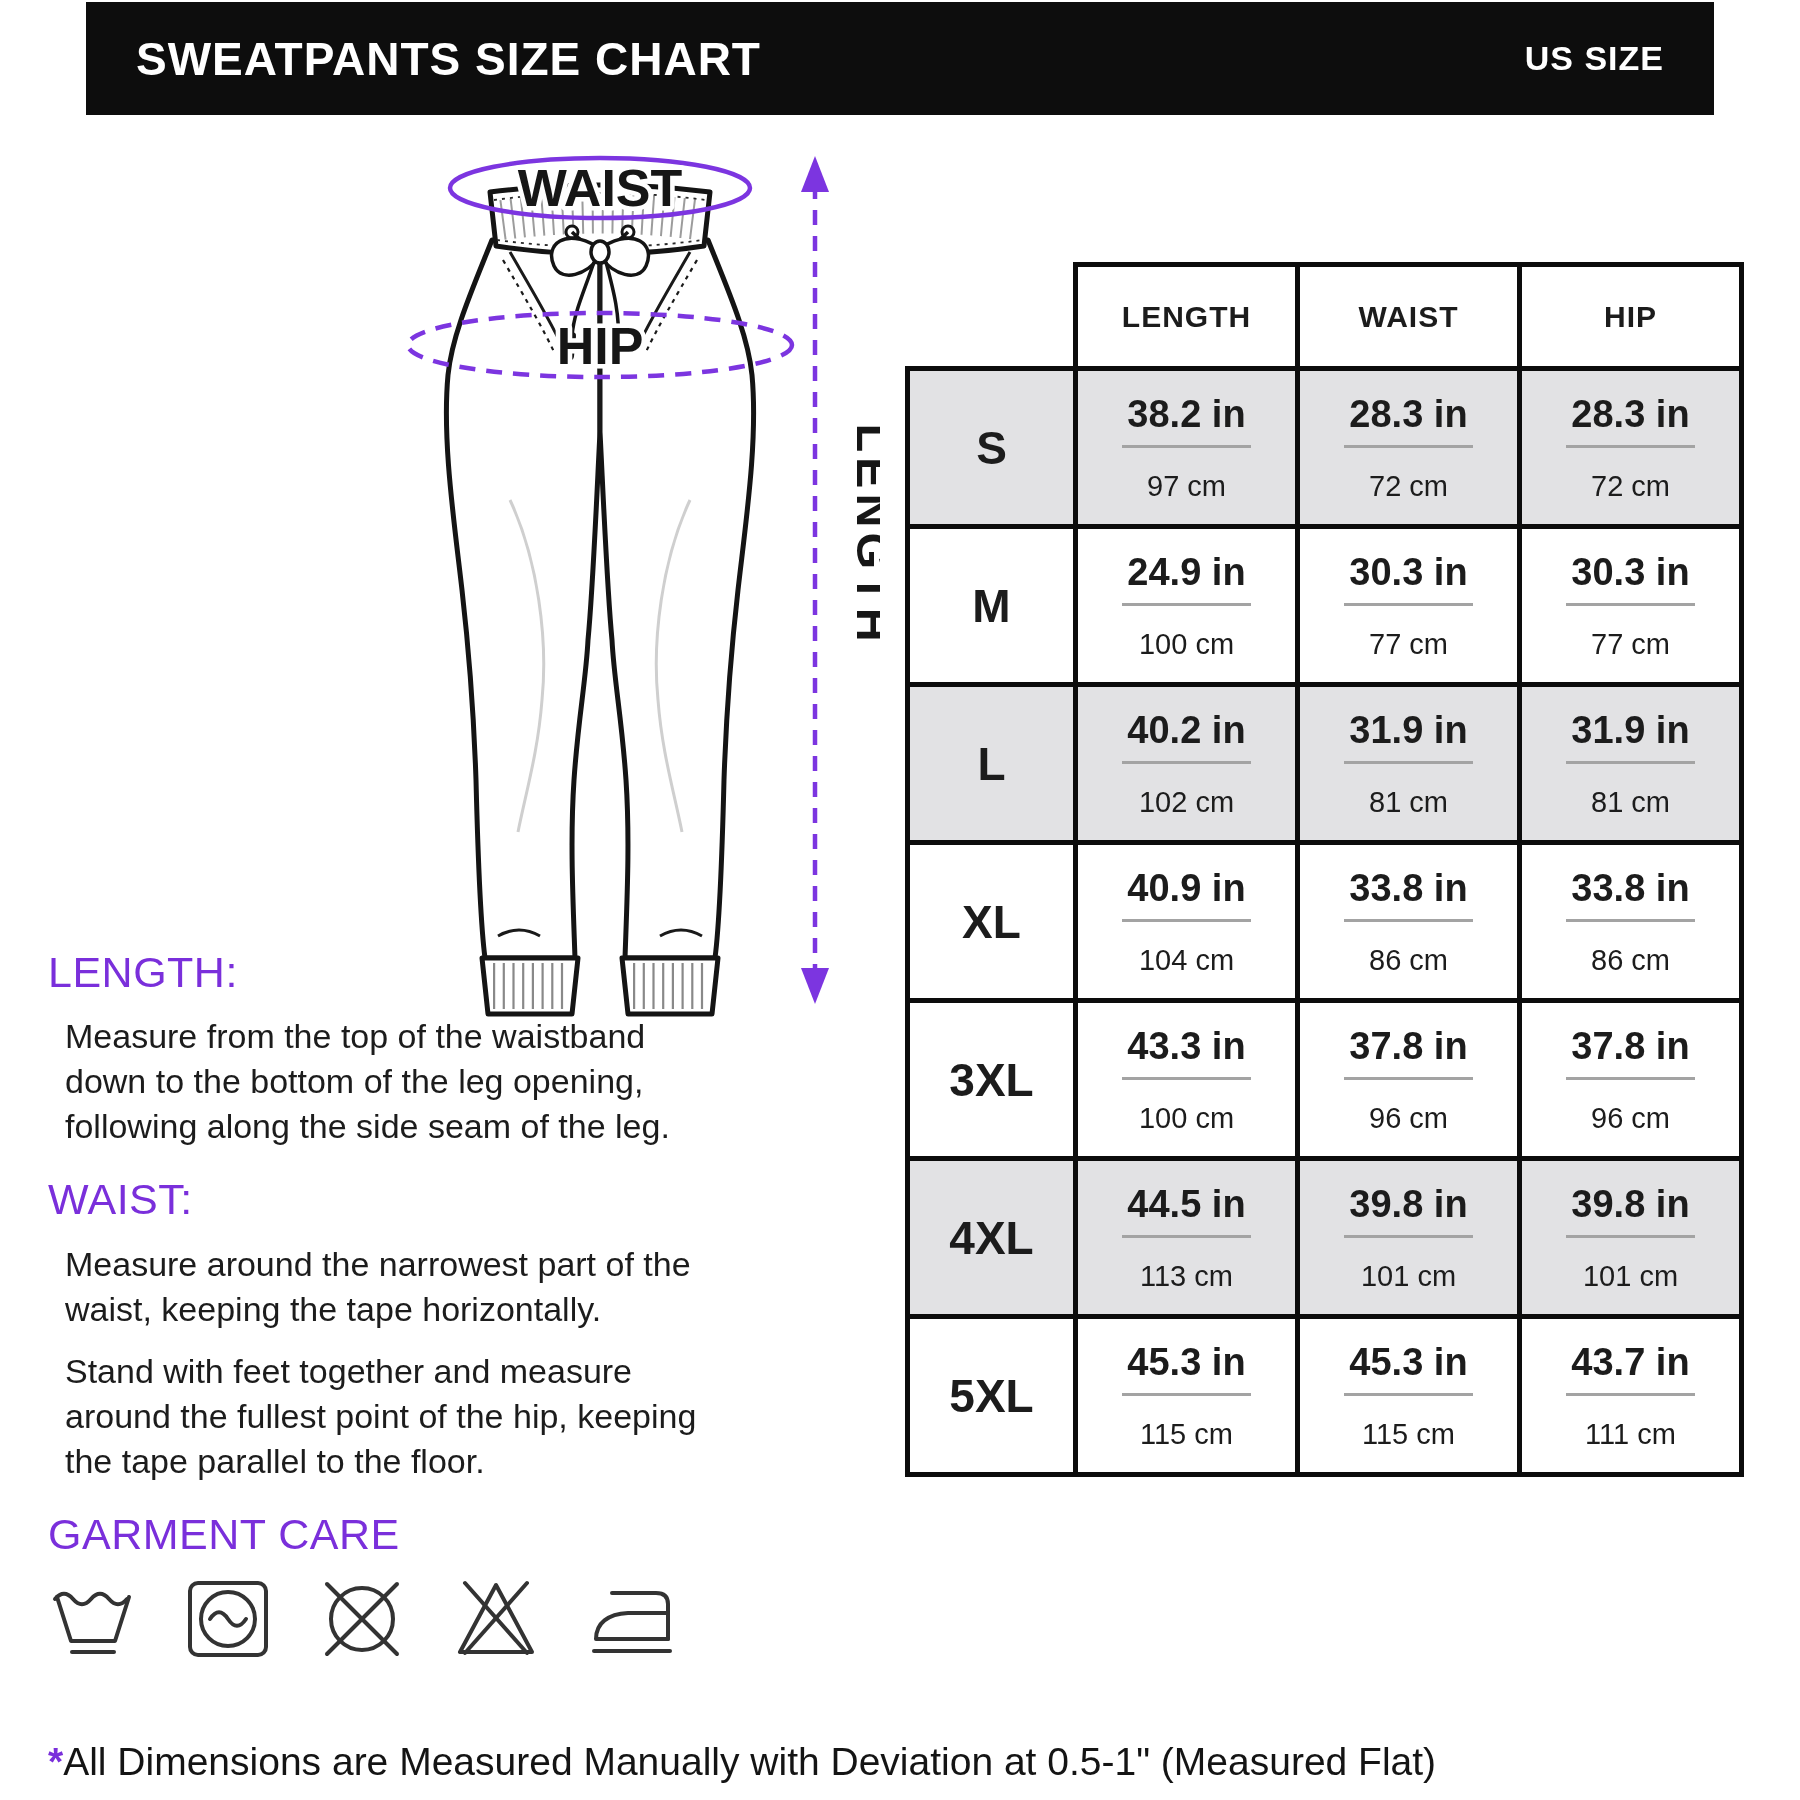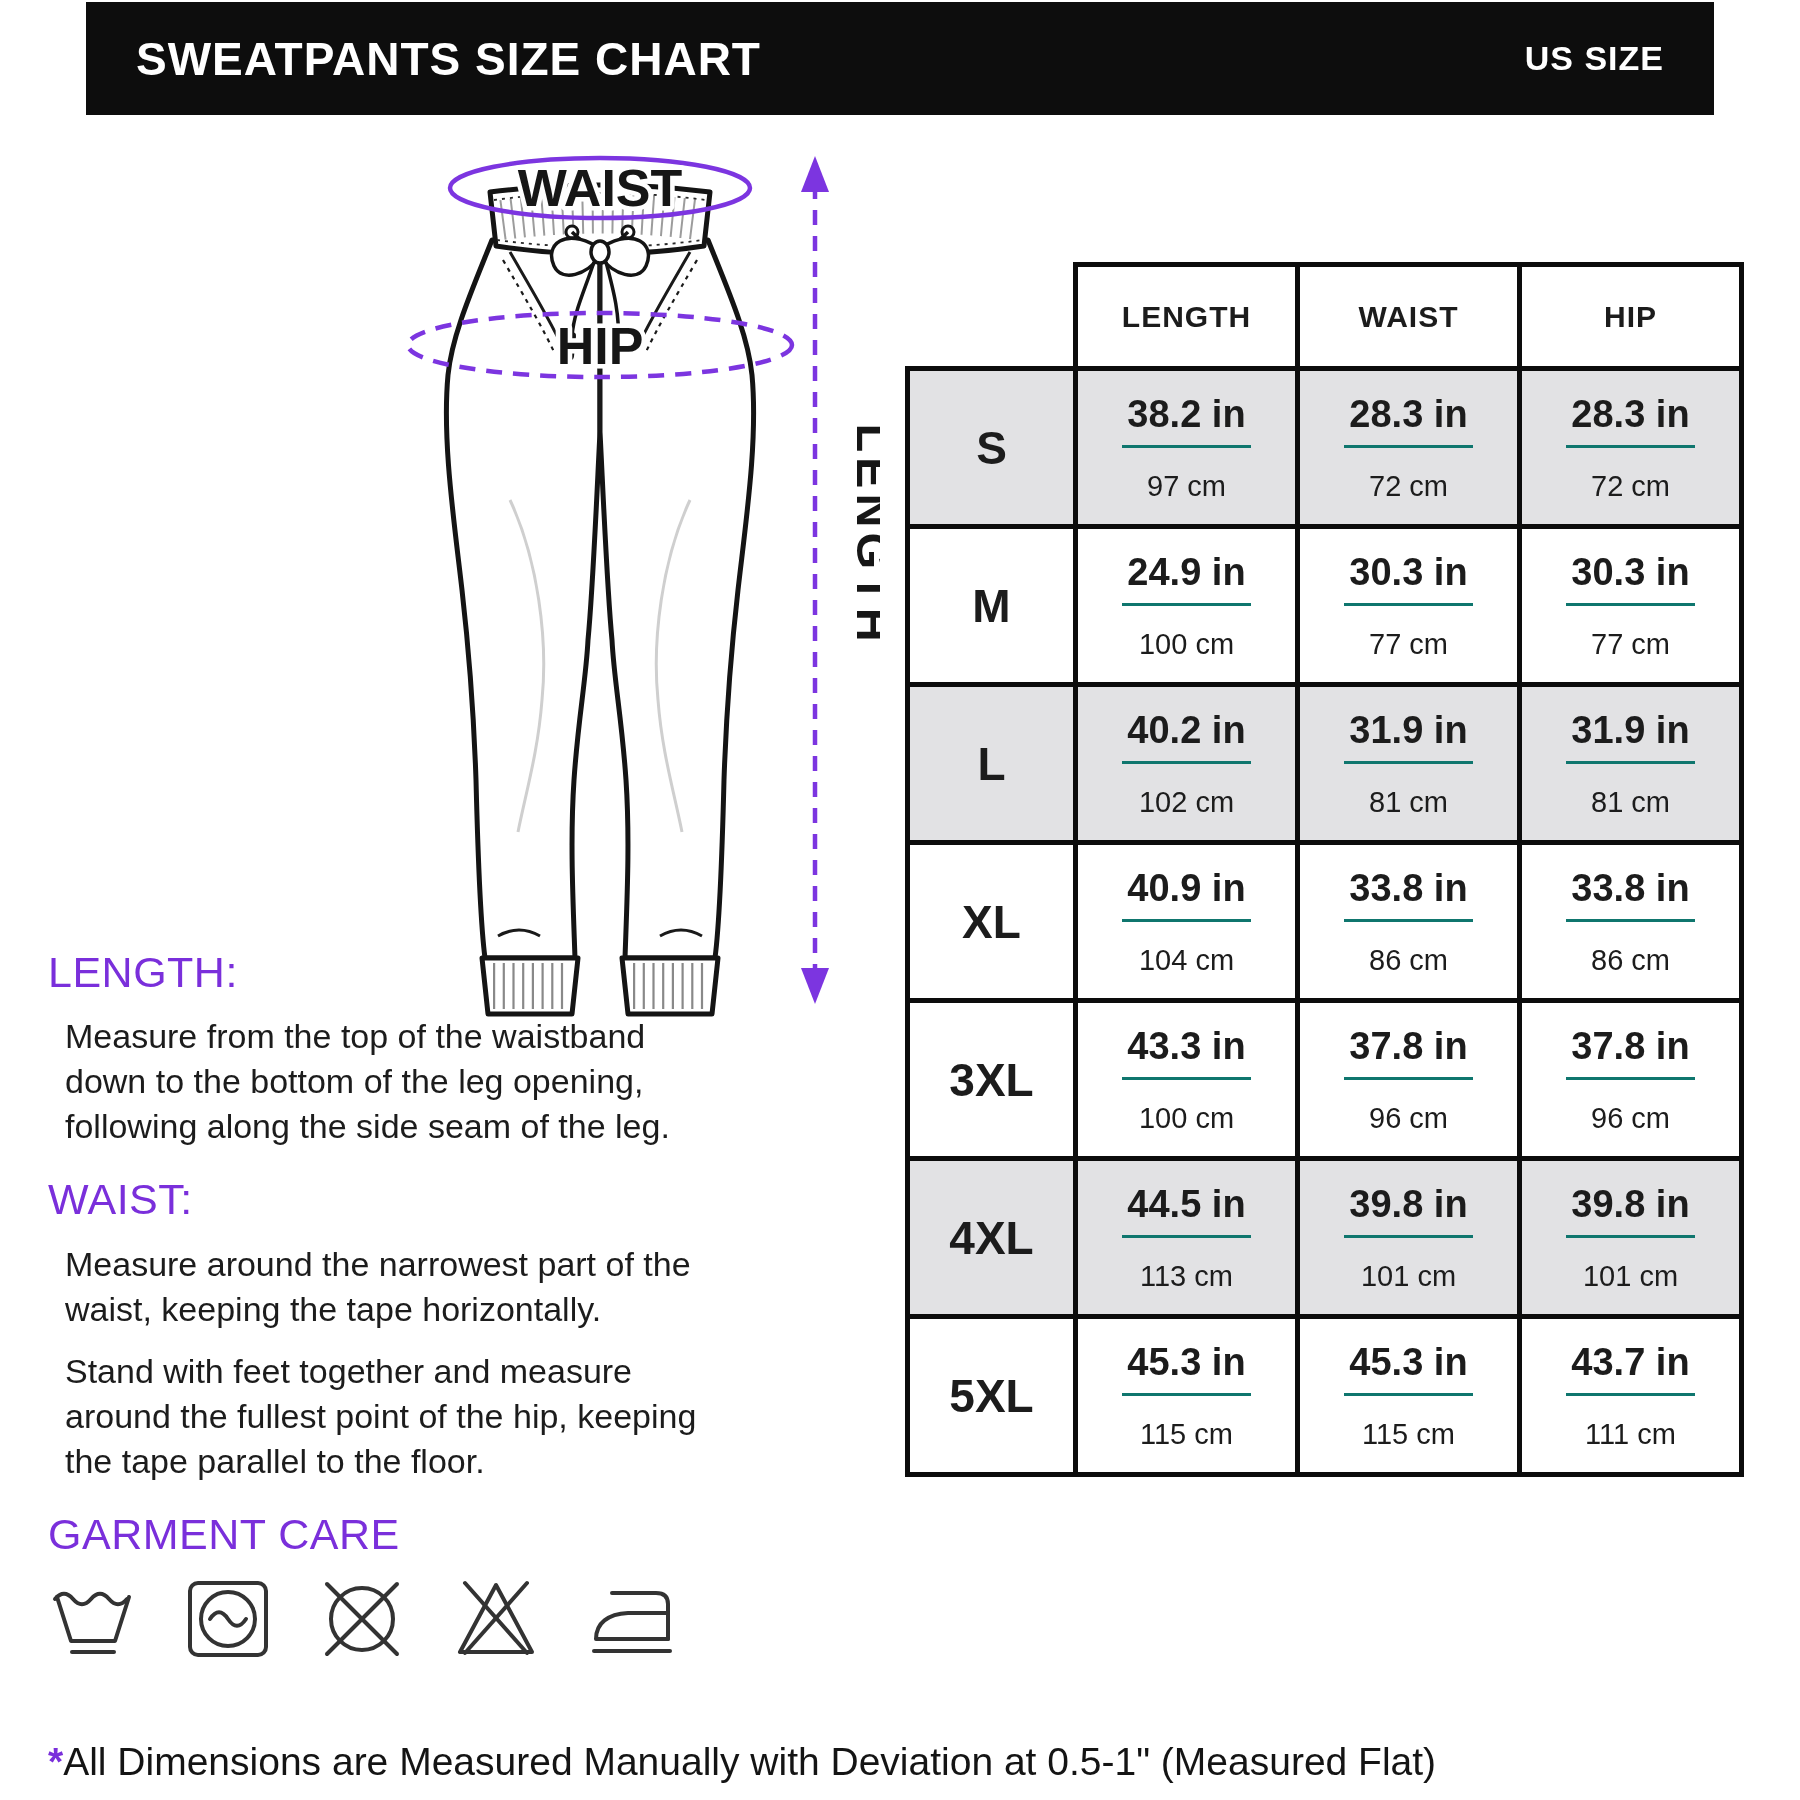--- a/index.html
+++ b/index.html
@@ -39,21 +39,21 @@
   
   table.size-table{position:absolute;left:905px;top:262px;border-collapse:collapse;table-layout:fixed;}
   .size-table th,.size-table td{border:5px solid #0c0c0c;text-align:center;vertical-align:middle;padding:0;}
   .size-table .corner{border:none;background:#fff;}
   .size-table tr.head{height:104px;}
   .size-table tr.row{height:158px;}
   .size-table th.h{font-size:30px;font-weight:bold;letter-spacing:1px;background:#fff;}
   .size-table th.size{font-size:46px;font-weight:bold;}
   .size-table tr.alt{background:#e2e2e4;}
   .size-table tr.plain{background:#fff;}
-  .in{display:inline-block;font-weight:bold;font-size:38px;border-bottom:3px solid #0f766e;padding:0 5px 9px;}
+  .in{display:inline-block;font-weight:bold;font-size:38px;border-bottom:3px solid #a3a3a3;padding:0 5px 9px;}
   .cm{display:block;font-size:29px;margin-top:22px;font-weight:normal;}
 
   
   .sections{position:absolute;left:48px;top:948px;width:700px;}
   .sections h2{margin:26px 0 12px;font-size:43px;line-height:1.15;font-weight:normal;color:#7a2fdb;letter-spacing:.5px;}
   .sections h2:first-child{margin-top:0;}
   .sections p{margin:17px;font-size:34px;line-height:45px;color:#1c1c1c;}
   .icons{display:flex;gap:42px;margin-top:14px;align-items:center;}
   .icons svg{width:92px;height:92px;}
   .care{fill:none;stroke:#333;stroke-width:4;stroke-linecap:round;stroke-linejoin:round;}

